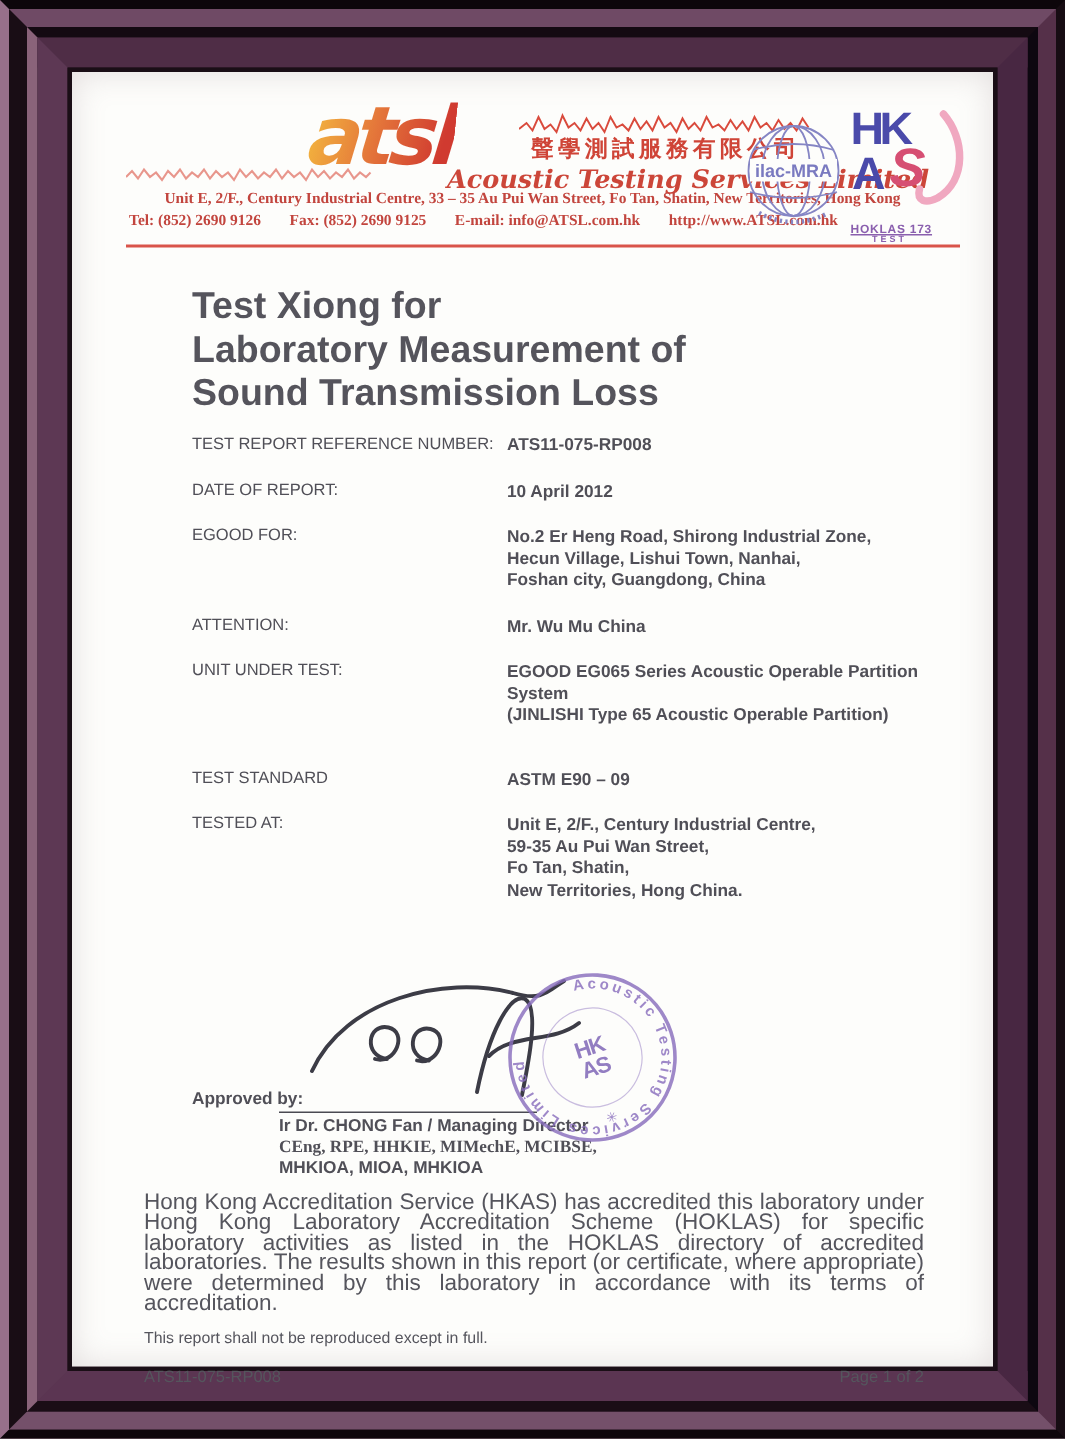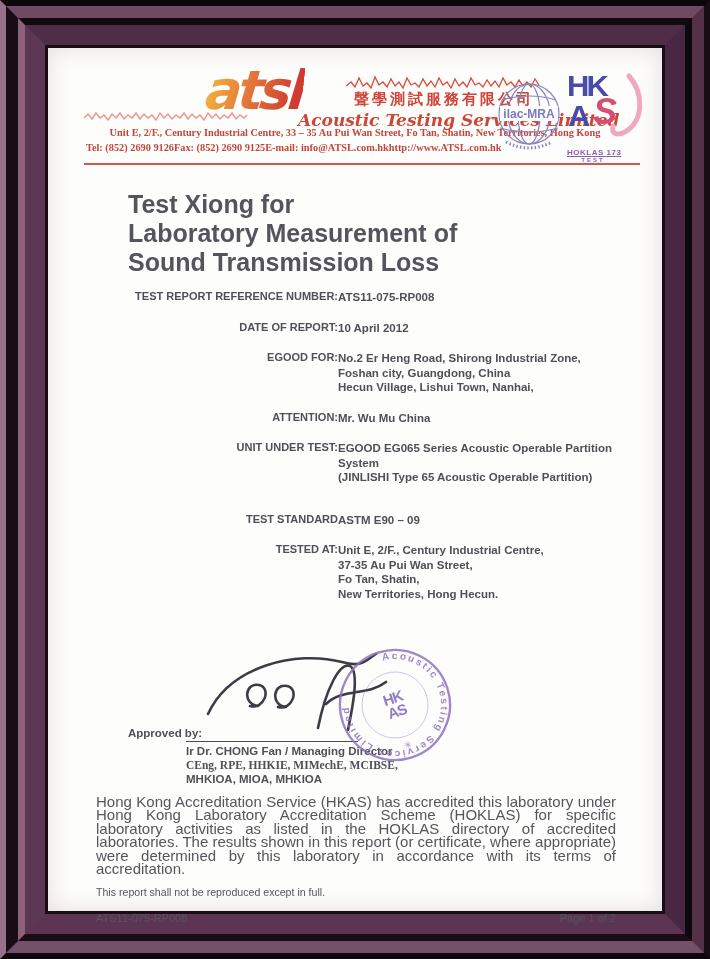--- a/index.html
+++ b/index.html
@@ -41,21 +41,21 @@
     font-family:"DejaVu Sans", sans-serif;
     font-size:15px; font-weight:bold; color:#cf4437; letter-spacing:3px; white-space:nowrap; }
   .company-en { position:absolute; left:250px; top:62px;
     font-family:"DejaVu Serif", serif; font-style:italic; font-weight:bold;
     font-size:17px; color:#cc4639; white-space:nowrap; }
   .addr-line { position:absolute; top:79px; left:0; right:0; text-align:center;
     font-family:"Liberation Serif", serif; font-weight:bold;
     font-size:10.3px; color:#c2453e; white-space:nowrap; }
   .contact-line { position:absolute; top:94px; left:38px;
     font-family:"Liberation Serif", serif; font-weight:bold;
-    font-size:10.3px; color:#c2453e; display:flex; white-space:nowrap; }
+    font-size:10.3px; color:#c2453e; display:flex; gap:19px; white-space:nowrap; }
   .red-rule { position:absolute; top:115px; left:36px; width:556px; height:2px;
     background:#d9544a; }
 
   
   .ilac { position:absolute; left:448px; top:28px; }
   
   .hkas { position:absolute; left:519px; top:24px; width:92px; }
   .hkas-letters { position:relative; width:92px; height:72px; }
   .hkas-hk, .hkas-a { font-family:"Liberation Sans", sans-serif; font-weight:900;
     color:#4a4aaa; font-size:31px; letter-spacing:-3px; line-height:.92;
@@ -69,21 +69,21 @@
   .hoklas-sub { font-size:6px; font-weight:bold; color:#8a5fae; text-align:center;
     width:52px; letter-spacing:2px; }
 
   
   .title { position:absolute; left:80px; top:142px;
     font-size:25px; font-weight:bold; color:#55545c; line-height:29px; }
 
   
   .fields { position:absolute; left:80px; top:242px; width:484px; }
   .row { display:flex; margin-bottom:16px; }
-  .row .lbl { width:210px; flex:none; font-size:11px; font-weight:bold; color:#504f57;text-align:right; }
+  .row .lbl { width:210px; flex:none; font-size:11px; font-weight:normal; color:#504f57; }
   .row .val { flex:1; font-size:11.5px; font-weight:bold; color:#504f57; line-height:14.5px; }
   .val.justify { text-align:justify; }
   .gap-after-addr { margin-bottom:14px; }
   .pre-standard { margin-top:28px; }
 
   
   .approval { position:absolute; left:80px; top:600px; width:490px; height:160px; }
   .approved-by { position:absolute; left:0; top:79px; font-size:11.5px; font-weight:bold; color:#504f57; }
   .sig-svg { position:absolute; left:72px; top:0; }
   .sig-line { position:absolute; left:58px; top:93px; width:172px; height:0;
@@ -178,22 +178,22 @@
 
         <div class="row">
           <div class="lbl">DATE OF REPORT:</div>
           <div class="val">10 April 2012</div>
         </div>
 
         <div class="row">
           <div class="lbl">EGOOD FOR:</div>
           <div class="val">
             <div>No.2 Er Heng Road, Shirong Industrial Zone,</div>
+            <div>Hecun Village, Lishui Town, Nanhai,</div>
             <div>Foshan city, Guangdong, China</div>
-            <div>Hecun Village, Lishui Town, Nanhai,</div>
           </div>
         </div>
 
         <div class="row">
           <div class="lbl">ATTENTION:</div>
           <div class="val">Mr. Wu Mu China</div>
         </div>
 
         <div class="row">
           <div class="lbl">UNIT UNDER TEST:</div>
@@ -205,23 +205,23 @@
 
         <div class="row pre-standard">
           <div class="lbl">TEST STANDARD</div>
           <div class="val">ASTM E90 – 09</div>
         </div>
 
         <div class="row">
           <div class="lbl">TESTED AT:</div>
           <div class="val">
             <div>Unit E, 2/F., Century Industrial Centre,</div>
-            <div>37-35 Au Pui Wan Street,</div>
+            <div>59-35 Au Pui Wan Street,</div>
             <div>Fo Tan, Shatin,</div>
-            <div>New Territories, Hong Hecun.</div>
+            <div>New Territories, Hong China.</div>
           </div>
         </div>
       </div>
 
       <div class="approval">
         <div class="approved-by">Approved by:</div>
 
         <svg class="sig-svg" width="190" height="95" viewBox="0 0 190 95">
           <g fill="none" stroke="#3c3c46" stroke-width="2.6" stroke-linecap="round">
             <path d="M 8,66 C 30,18 96,2 142,14 C 162,20 166,12 176,6"></path>

